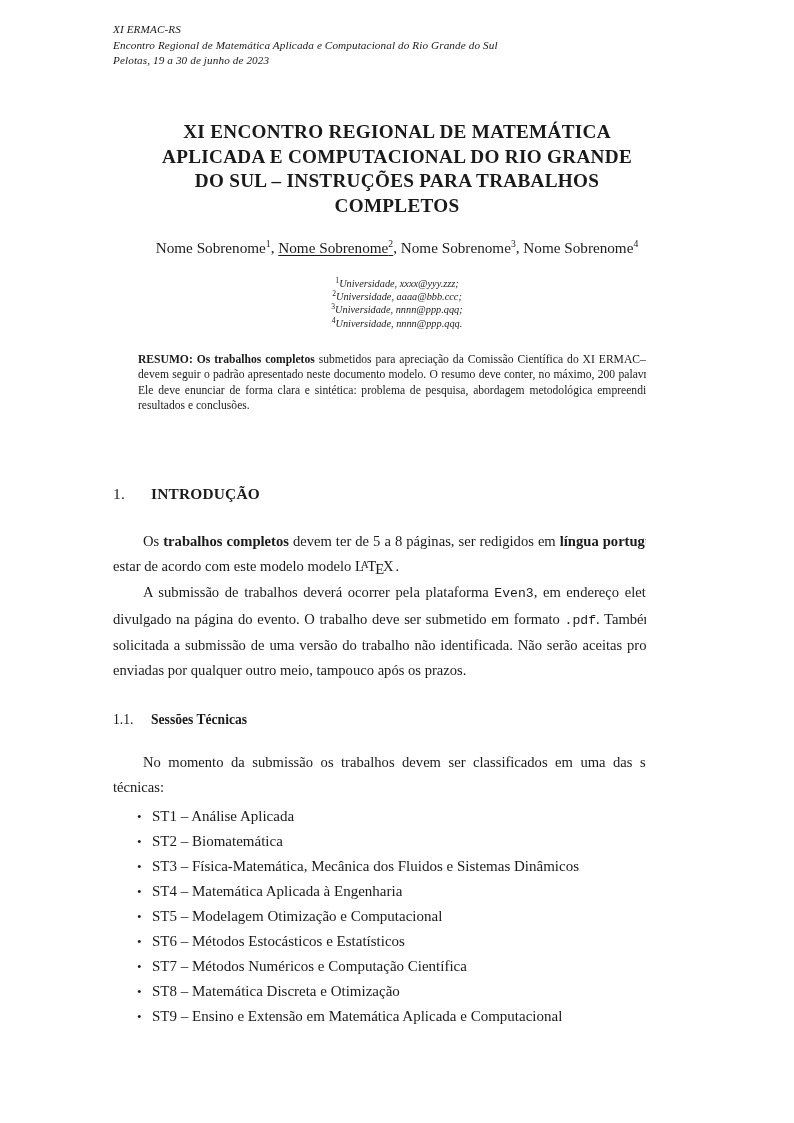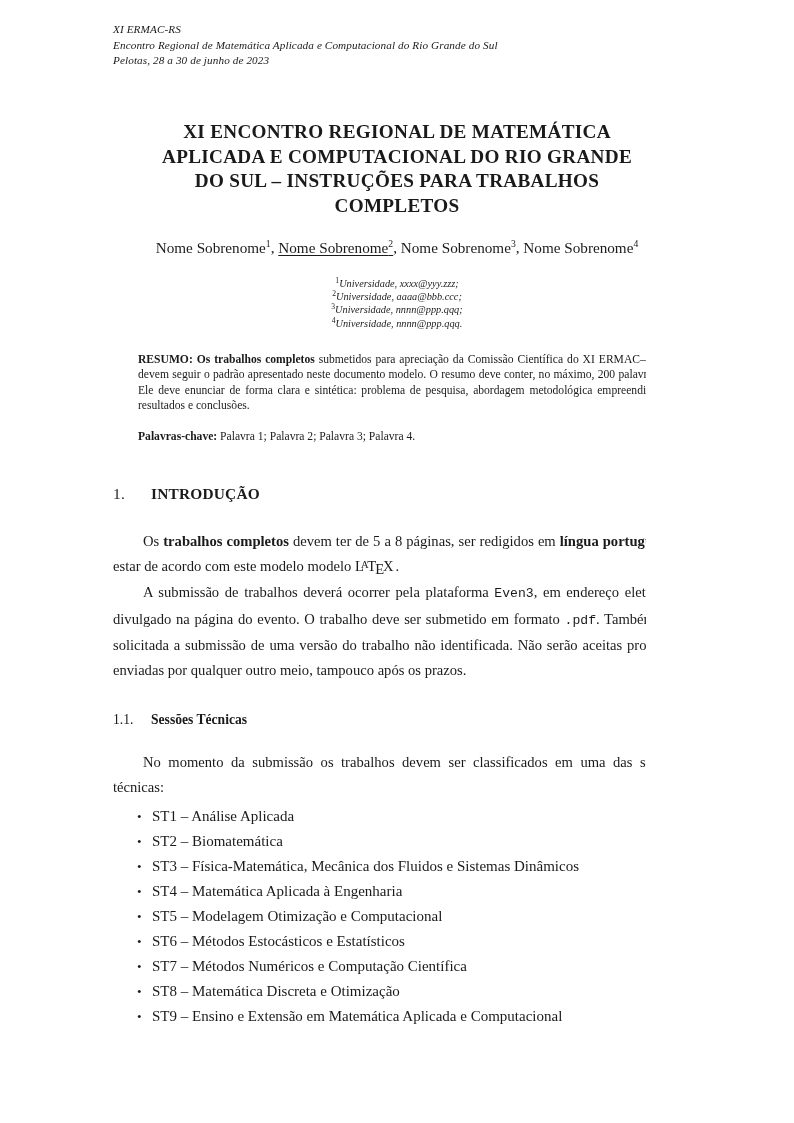--- a/index.html
+++ b/index.html
@@ -179,21 +179,21 @@
   }
 </style>
 </head>
 <body>
 
 <div class="page">
 
   <div class="runhead">
     <div>XI ERMAC-RS</div>
     <div>Encontro Regional de Matemática Aplicada e Computacional do Rio Grande do Sul</div>
-    <div>Pelotas, 28 a 30 de junho de 2023</div>
+    <div>Pelotas, 19 a 30 de junho de 2023</div>
   </div>
 
   <div class="title">
     <div>XI ENCONTRO REGIONAL DE MATEMÁTICA</div>
     <div>APLICADA E COMPUTACIONAL DO RIO GRANDE</div>
     <div>DO SUL – INSTRUÇÕES PARA TRABALHOS</div>
     <div>COMPLETOS</div>
   </div>
 
   <div class="authors" id="author-list"><span>Nome Sobrenome<sup>1</sup></span><span>, </span><span class="au-underline">Nome Sobrenome<sup>2</sup></span><span>, </span><span>Nome Sobrenome<sup>3</sup></span><span>, </span><span>Nome Sobrenome<sup>4</sup></span></div>
@@ -201,23 +201,20 @@
   <div class="affils" id="affiliation-list">
       <div><sup>1</sup><span>Universidade, xxxx@yyy.zzz;</span></div>
       <div><sup>2</sup><span>Universidade, aaaa@bbb.ccc;</span></div>
       <div><sup>3</sup><span>Universidade, nnnn@ppp.qqq;</span></div>
       <div><sup>4</sup><span>Universidade, nnnn@ppp.qqq.</span></div>
     </div>
 
   <div class="abs-block">
     <p class="abs-para">
       <span class="b">RESUMO:</span><span> </span><span class="b">Os trabalhos completos</span><span> submetidos para apreciação da Comissão Científica do XI ERMAC–RS devem seguir o padrão apresentado neste documento modelo. O resumo deve conter, no máximo, 200 palavras. Ele deve enunciar de forma clara e sintética: problema de pesquisa, abordagem metodológica empreendida, resultados e conclusões.</span>
-    </p>
-    <p class="kw-para">
-      <span class="b">Palavras-chave:</span><span> Palavra 1; Palavra 2; Palavra 3; Palavra 4.</span>
     </p>
   </div>
 
   <div class="body">
 
     <h2 class="sec">
       <span class="num">1.</span><span>INTRODUÇÃO</span>
     </h2>
 
     <div class="gap-after-sec"></div>

